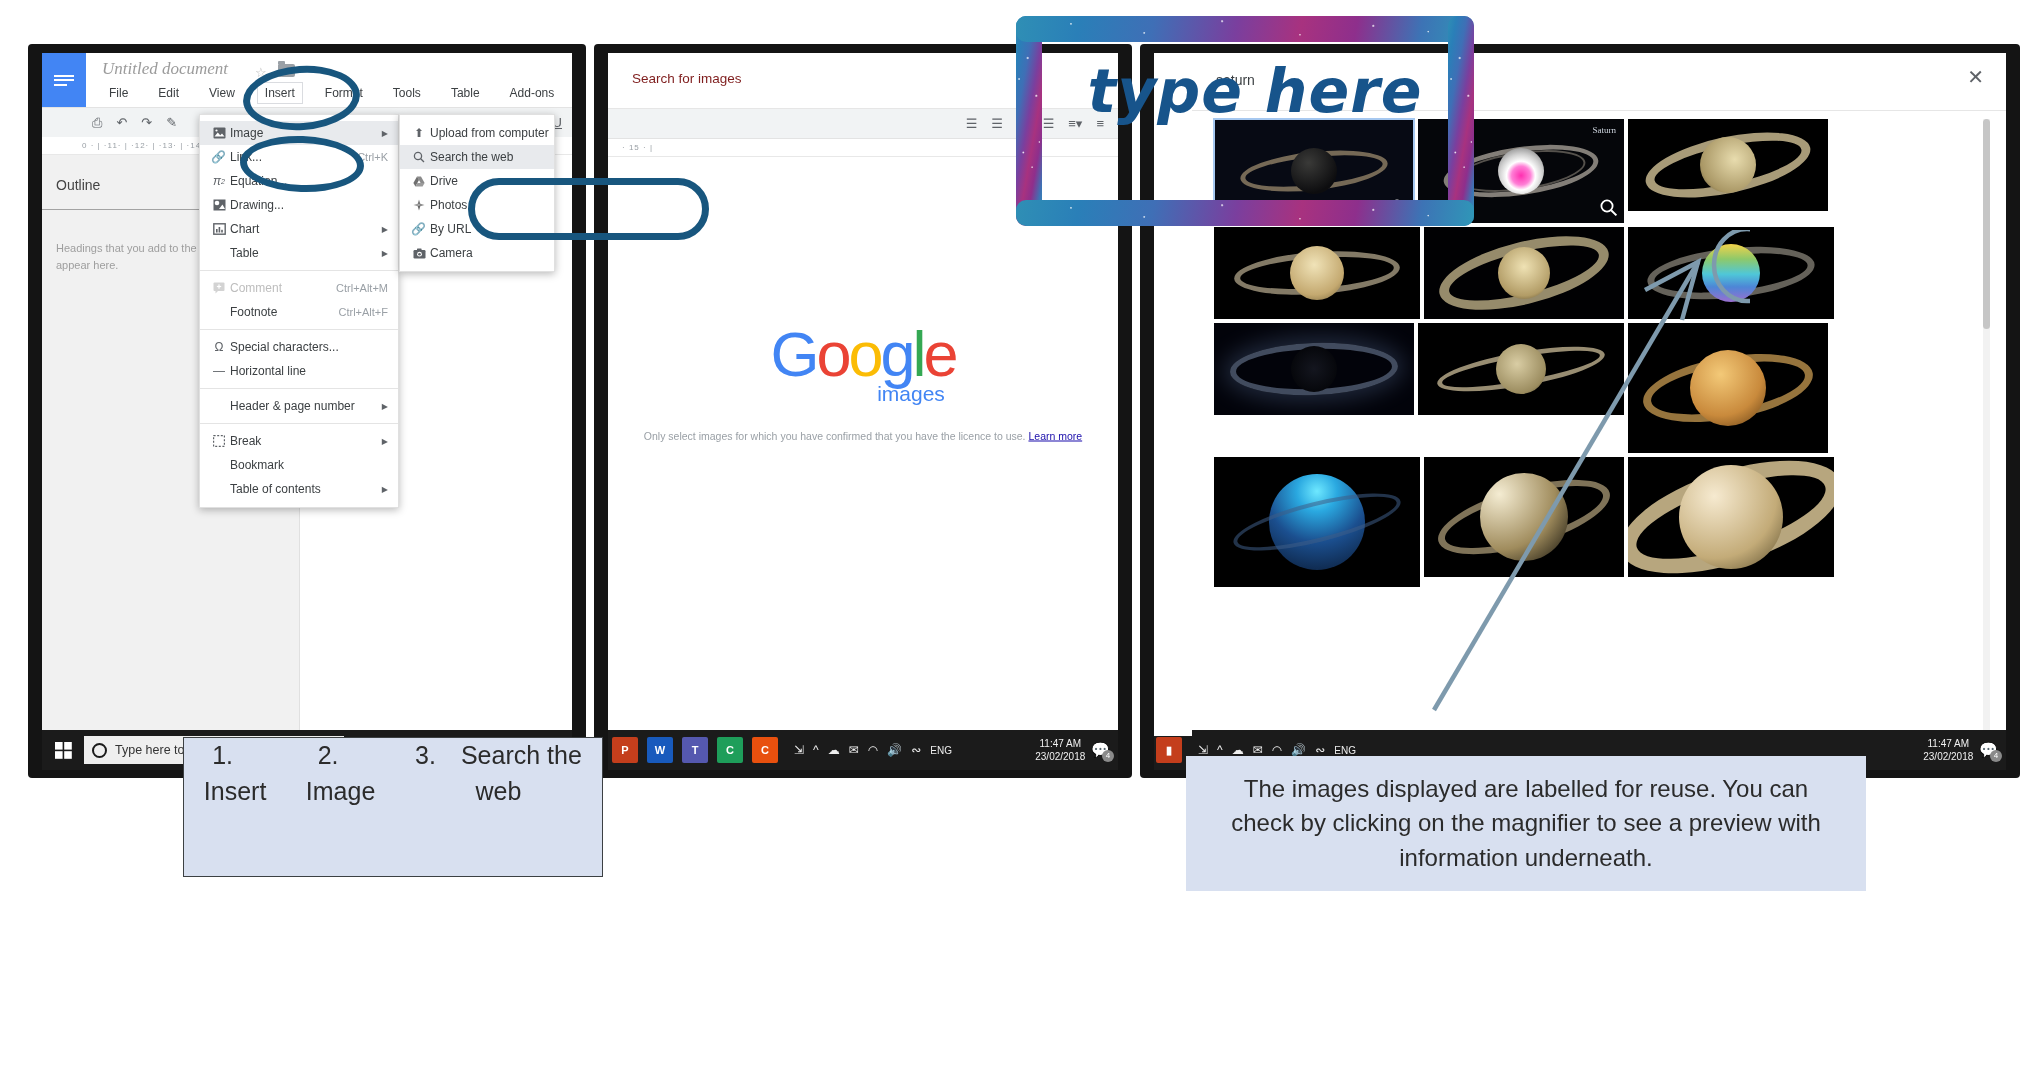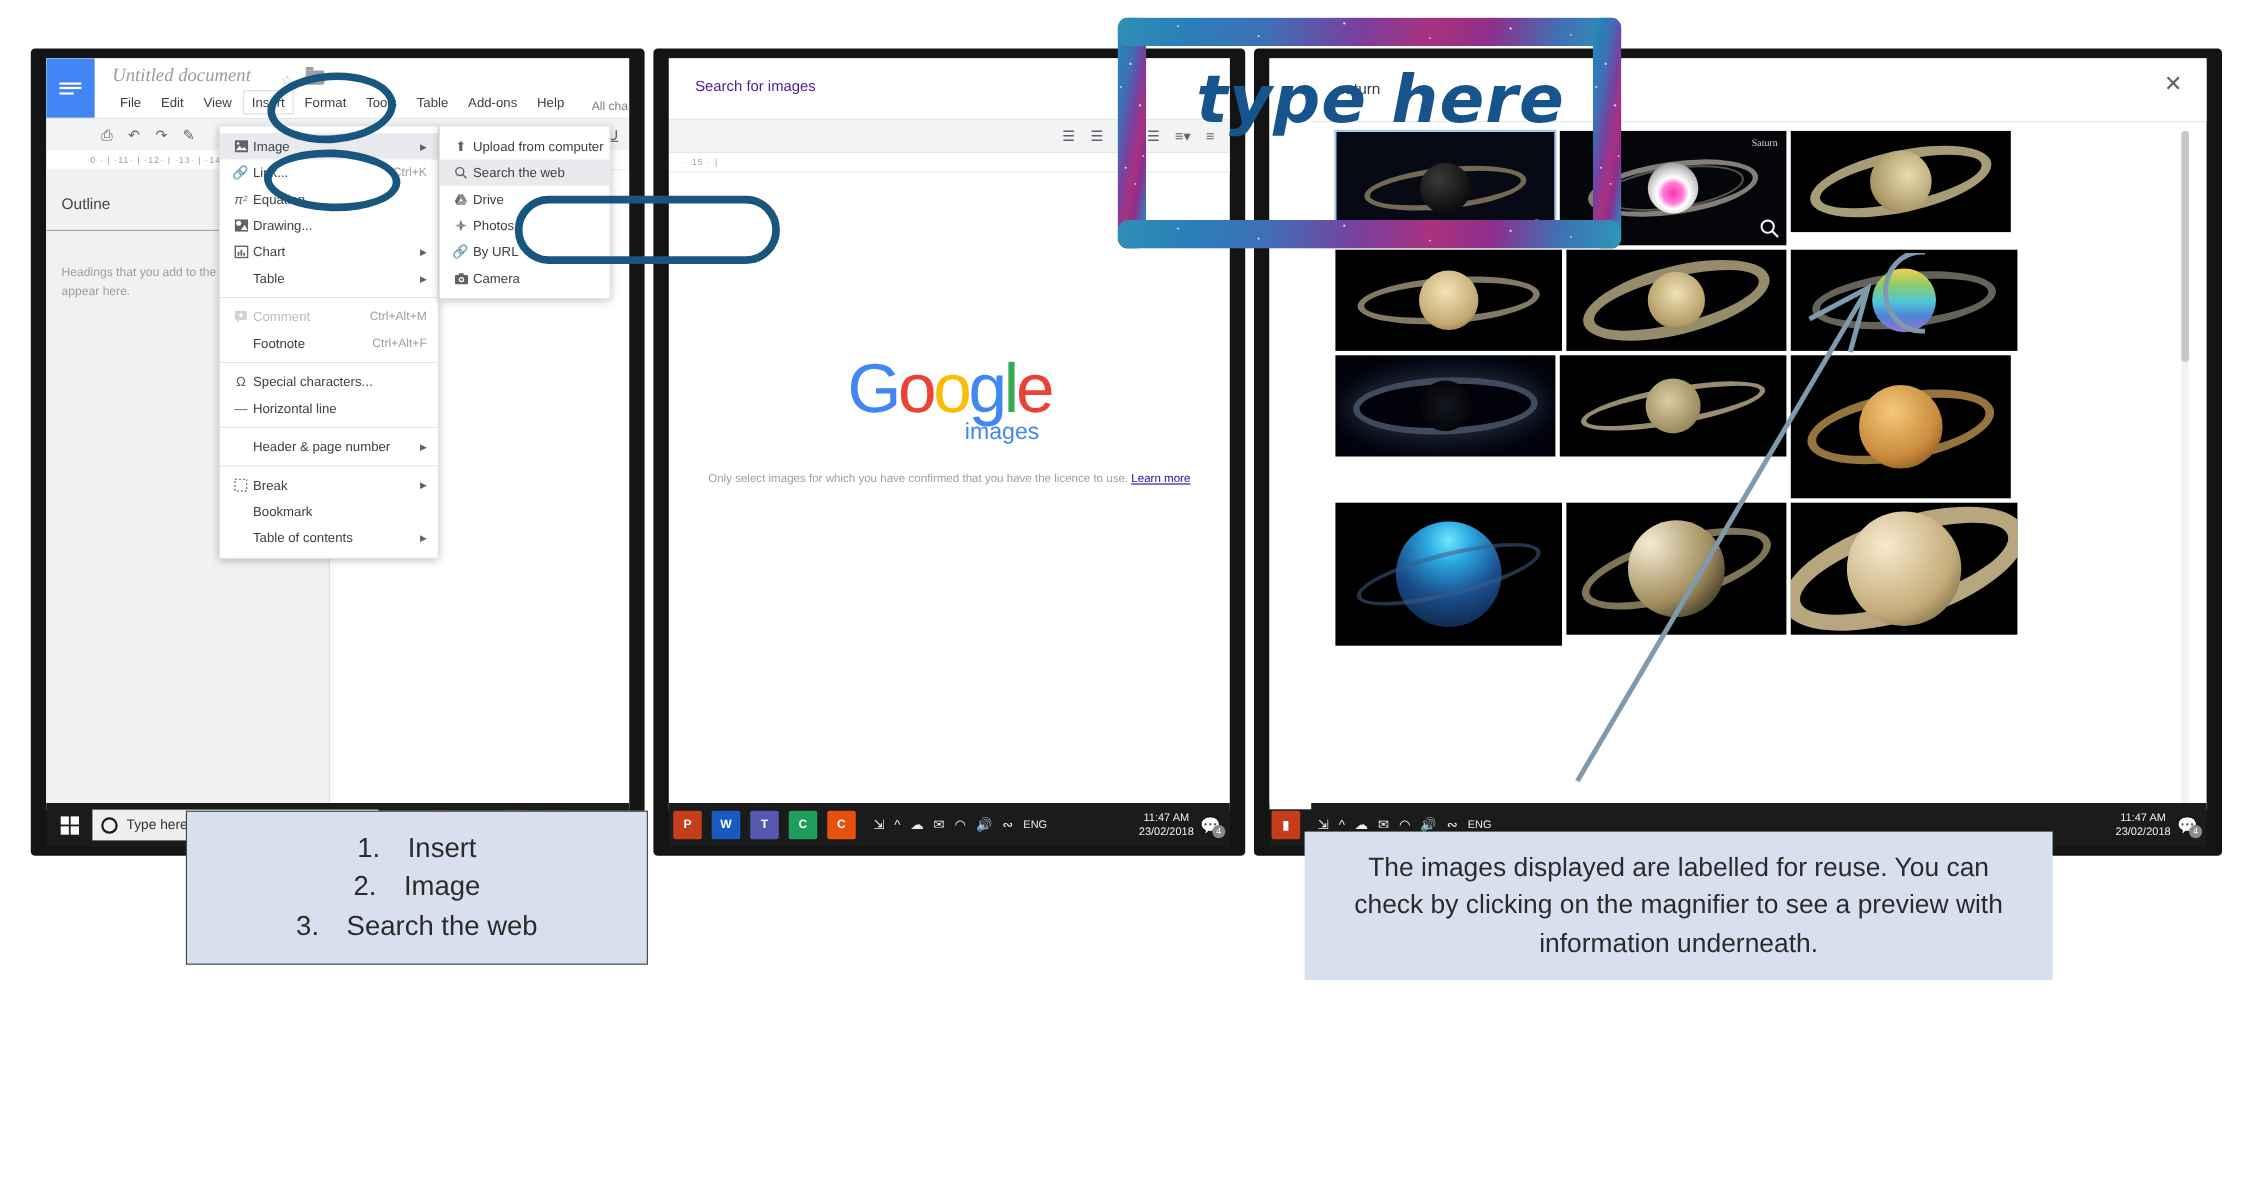--- a/index.html
+++ b/index.html
@@ -38,21 +38,21 @@
              display: flex; align-items: center; justify-content: center; }
   .gd-hamb span { display: block; width: 20px; height: 2px; background: #fff; margin: 2.5px 0; }
   .gd-hamb span:nth-child(3) { width: 13px; }
   .gd-title { position: absolute; left: 60px; top: 6px; font-size: 17px; color: #9b9b9b;
               font-style: italic; font-family: "Liberation Serif", serif; }
   .gd-star { position: absolute; left: 213px; top: 12px; color: #bbb; font-size: 13px; }
   .gd-folder { position: absolute; left: 236px; top: 11px; width: 17px; height: 13px;
                background: #9aa0a6; border-radius: 1px 2px 2px 2px; }
   .gd-folder:before { content:''; position:absolute; left:0; top:-3px; width:7px; height:3px;
                       background:#9aa0a6; border-radius:1px 1px 0 0; }
-  .gd-menubar { position: absolute; left: 60px; top: 30px; display: flex; align-items: flex-end; gap: 4px; }
+  .gd-menubar { position: absolute; left: 60px; top: 30px; display: flex; align-items: center; gap: 16px; }
   .gd-menubar .mi { font-size: 12px; color: #3c4043; padding: 3px 7px; white-space: nowrap; }
   .gd-menubar .mi.active { background: #fff; box-shadow: 0 0 0 1px #dadce0; }
   .gd-saved { font-size: 11px; color: #7b7b7b; padding-left: 14px; white-space: nowrap; }
 
   .gd-toolbar { height: 30px; background: #f1f3f4; border-top: 1px solid #e3e3e3;
                 display: flex; align-items: center; padding-left: 50px; gap: 14px;
                 font-size: 13px; color: #5f6368; }
   .gd-ruler { height: 18px; background: #fff; border-bottom: 1px solid #e8e8e8;
               font-size: 8px; color: #9aa0a6; display: flex; align-items: center;
               padding-left: 40px; letter-spacing: 1px; white-space: nowrap; overflow: hidden; }
@@ -73,21 +73,21 @@
   .menu-item.disabled { color: #bdbdbd; }
   .mi-ico { width: 22px; flex: none; display: flex; align-items: center; justify-content: center;
             font-size: 12px; color: #5f6368; }
   .mi-lbl { flex: 1; }
   .mi-acc { color: #9aa0a6; font-size: 11px; padding-left: 26px; }
   .mi-arrow { font-size: 8px; color: #5f6368; padding-left: 22px; }
   .menu-sep { height: 1px; background: #e4e4e4; margin: 5px 0; }
 
   
   .gi-top { height: 56px; background: #fff; position: relative; border-bottom: 1px solid #e6e6e6; }
-  .gi-searchbox { position: absolute; left: 24px; top: 18px; right: 24px; font-size: 13.5px; color: #4c1d95; }
+  .gi-searchbox { position: absolute; left: 24px; top: 18px; right: 24px; font-size: 13.5px; color: #7f1d1d; }
   .gi-center { position: absolute; left: 0; right: 0; top: 46%; transform: translateY(-50%); text-align: center; margin-top: 16px; }
   .g-logo { font-size: 63px; letter-spacing: -3px; font-family: "Liberation Sans", sans-serif; line-height: 1; }
   .g-logo .b { color: #4285F4; } .g-logo .r { color: #EA4335; }
   .g-logo .y { color: #FBBC05; } .g-logo .g { color: #34A853; }
   .g-images { font-size: 21px; color: #4285F4; margin-top: -4px; margin-left: 96px; }
   .gi-note { font-size: 10.5px; color: #9aa0a6; margin-top: 22px; line-height: 16px; }
   .gi-note a { color: #1a0dab; }
 
   
   .gr-top { height: 58px; background: #fff; position: relative; border-bottom: 1px solid #e6e6e6; }
@@ -567,21 +567,21 @@
   <div class="pen-circle" style="left:243px; top:66px; width:117px; height:64px; transform:rotate(-4deg);"></div>
   <div class="pen-circle" style="left:240px; top:136px; width:124px; height:56px; transform:rotate(2deg);"></div>
   <div class="pen-circle" style="left:468px; top:178px; width:241px; height:62px; border-radius:32px;"></div>
 
   <svg class="pen-note" style="left:1430px; top:230px; width:320px; height:510px;" viewBox="0 0 320 510">
     <ellipse cx="317" cy="35" rx="33" ry="36" fill="none" stroke="#7e9aad" stroke-width="4.5"></ellipse>
     <path d="M 4 480 L 268 32" fill="none" stroke="#7e9aad" stroke-width="4.5"></path>
     <path d="M 215 60 L 268 32 L 252 90" fill="none" stroke="#7e9aad" stroke-width="4.5"></path>
   </svg>
 
-  <div class="callout" style="left:169px; top:737px; width:420px; height:140px; display:flex; flex-direction:column; justify-content:center; font-size:25px;">
+  <div class="callout" style="left:183px; top:737px; width:420px; height:140px; display:flex; flex-direction:row; justify-content:center; font-size:25px;">
     <div class="ln">1. Insert</div>
     <div class="ln">2. Image</div>
     <div class="ln">3. Search the web</div>
   </div>
 
   <div class="callout" style="left:1186px; top:756px; width:680px; height:135px; display:flex; align-items:center; justify-content:center; padding:0 24px; font-size:24px; line-height:1.42; border-width:0;">
     <span>The images displayed are labelled for reuse. You can check by clicking on the magnifier to see a preview with information underneath.</span>
   </div>
 
 </div>

